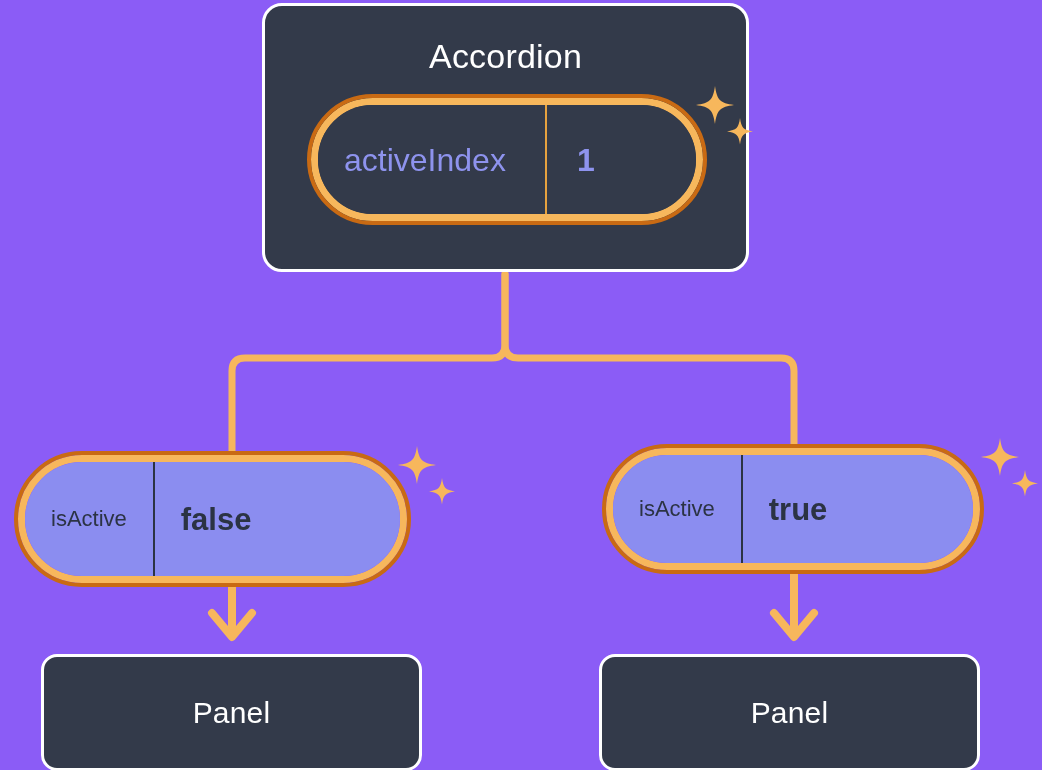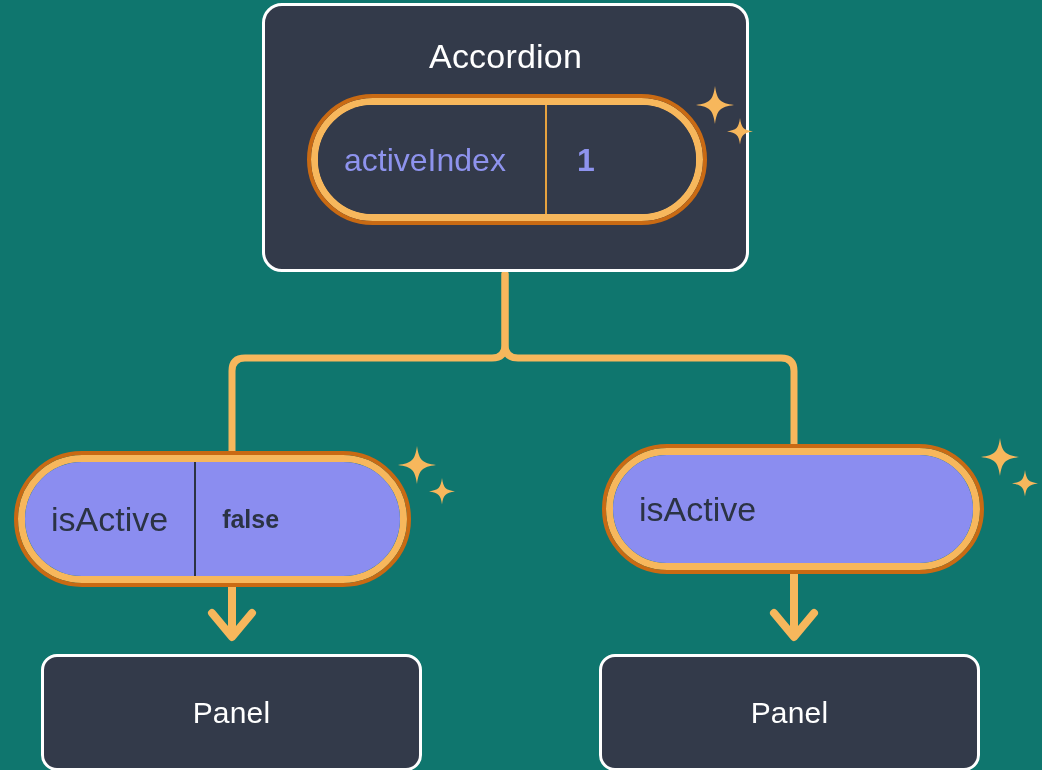--- a/index.html
+++ b/index.html
@@ -4,21 +4,21 @@
 <style>
   html, body {
     margin: 0;
     padding: 0;
     background: #4c6570;
   }
   #stage {
     position: relative;
     width: 1042px;
     height: 770px;
-    background: #0f766e;
+    background: #8b5cf6;
     overflow: hidden;
     font-family: "Liberation Sans", sans-serif;
     -webkit-font-smoothing: antialiased;
   }
 
   
   #connectors {
     position: absolute;
     left: 0; top: 0;
     width: 1042px;
@@ -119,27 +119,27 @@
     font-size: 32px;
     font-weight: 700;
     padding: 0 30px;
     border-left: 2px solid #e7a23f;
   }
 
   
   .pill.violet .pill-inner { background: #8b8df0; }
   .pill.violet .pill-key {
     color: #2b3344;
-    font-size: 34px;
+    font-size: 22px;
     font-weight: 400;
     padding: 8px 26px;
   }
   .pill.violet .pill-val {
     color: #2b3344;
-    font-size: 25px;
+    font-size: 31px;
     font-weight: 700;
     padding: 16px 26px;
     border-left: 2px solid #2b3344;
   }
 
   #pill-activeindex-wrap { left: 311px; top: 98px; }
   #pill-activeindex { width: 392px; height: 123px; }
 
   #pill-isactive-left-wrap  { left: 18px;  top: 455px; }
   #pill-isactive-left  { width: 389px; height: 128px; }
@@ -210,20 +210,21 @@
   </svg>
 
   <div class="card panel" id="panel-left">
     <div class="card-title">Panel</div>
   </div>
 
   <div class="pill-wrap" id="pill-isactive-right-wrap">
     <div class="pill violet" id="pill-isactive-right">
       <div class="pill-inner">
         <div class="pill-key">isActive</div>
+        <div class="pill-val">true</div>
       </div>
     </div>
   </div>
 
   <svg class="sparkles" id="sparkles-right" viewBox="0 0 70 80" xmlns="http://www.w3.org/2000/svg">
     <path class="sparkle" d="M25 6 C27 20 30 23 44 25 C30 27 27 30 25 44 C23 30 20 27 6 25 C20 23 23 20 25 6 Z"></path>
     <path class="sparkle" d="M50 38 C51.4 48 53.4 50 63 51.4 C53.4 52.8 51.4 54.8 50 64.4 C48.6 54.8 46.6 52.8 37 51.4 C46.6 50 48.6 48 50 38 Z"></path>
   </svg>
 
   <div class="card panel" id="panel-right">

